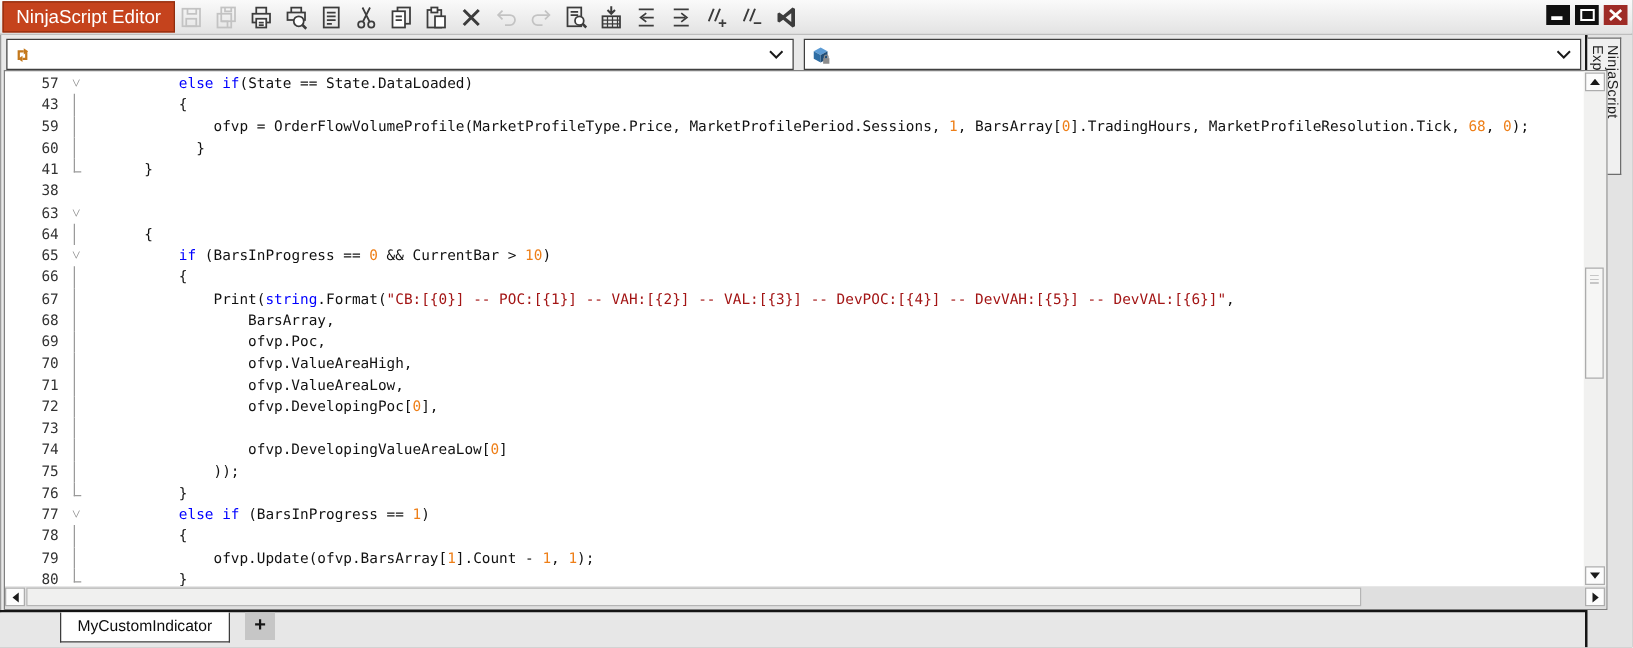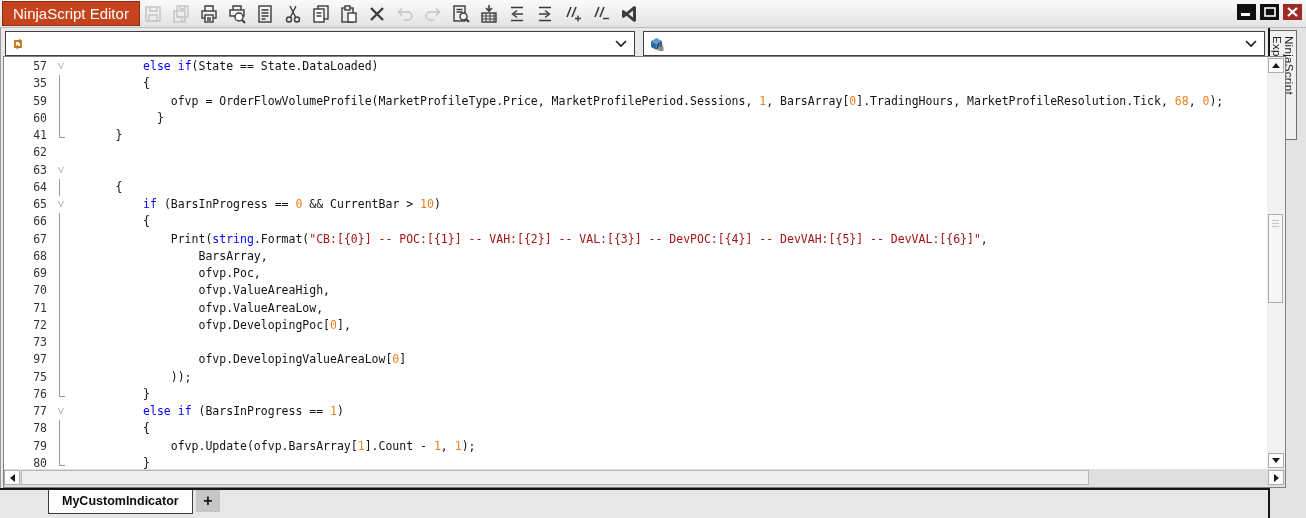--- a/index.html
+++ b/index.html
@@ -54,21 +54,21 @@
   .tri-left{width:0;height:0;border-top:4px solid transparent;border-bottom:4px solid transparent;border-right:5px solid #1a1a1a;}
   .tri-right{width:0;height:0;border-top:4px solid transparent;border-bottom:4px solid transparent;border-left:5px solid #1a1a1a;}
   #vthumb{position:absolute;left:1px;top:157px;width:15px;height:89px;background:#F6F6F5;border:1px solid #ACACAC;box-sizing:border-box;}
   #vthumb::after{content:"";position:absolute;left:3px;right:3px;top:5px;height:8px;
                  background:repeating-linear-gradient(#C6C6C6 0 1px,transparent 1px 3px);}
   #hthumb{position:absolute;left:17px;top:1px;width:1068px;height:15px;background:#F0F0EF;border:1px solid #B5B5B5;box-sizing:border-box;}
   #content-bottom{position:absolute;left:0;top:488px;width:1268px;height:2px;background:#151515;}
   
   #tabstrip{position:absolute;left:0;top:490px;width:1268px;height:28px;background:#E7E7E7;}
   #doc-tab{position:absolute;left:48px;top:0;height:23px;background:#fff;border:1px solid #3c3c3c;border-top:none;
-           padding:0 13px;font-size:12.5px;font-weight:bold;line-height:23px;color:#0d0d0d;}
+           padding:0 13px;font-size:12.5px;font-weight:normal;line-height:23px;color:#0d0d0d;}
   #add-tab{position:absolute;left:196px;top:0;width:24px;height:22px;background:#C6C6C6;
            text-align:center;font-size:16px;font-weight:bold;line-height:22px;color:#151515;}
 </style>
 </head>
 <body>
 
 <div id="app">
 
   <div id="titlebar">
     <div id="title-chip" style="background: rgb(197, 67, 29);">NinjaScript Editor</div>
@@ -255,37 +255,37 @@
 
   <div id="sidebar">
     <div id="explorer-tab">
       <span>NinjaScript Explorer</span>
     </div>
   </div>
 
   <div id="editor">
     <div id="code-scroll">
         <div class="cl"><div class="ln">57</div><div class="fold open"></div><pre class="codeln"><span class="tp">            </span><span class="tk">else</span><span class="tp"> </span><span class="tk">if</span><span class="tp">(State == State.DataLoaded)</span></pre></div>
-        <div class="cl"><div class="ln">35</div><div class="fold line"></div><pre class="codeln"><span class="tp">            {</span></pre></div>
+        <div class="cl"><div class="ln">43</div><div class="fold line"></div><pre class="codeln"><span class="tp">            {</span></pre></div>
         <div class="cl"><div class="ln">59</div><div class="fold line"></div><pre class="codeln"><span class="tp">                ofvp = OrderFlowVolumeProfile(MarketProfileType.Price, MarketProfilePeriod.Sessions, </span><span class="tn">1</span><span class="tp">, BarsArray[</span><span class="tn">0</span><span class="tp">].TradingHours, MarketProfileResolution.Tick, </span><span class="tn">68</span><span class="tp">, </span><span class="tn">0</span><span class="tp">);</span></pre></div>
         <div class="cl"><div class="ln">60</div><div class="fold line"></div><pre class="codeln"><span class="tp">              }</span></pre></div>
         <div class="cl"><div class="ln">41</div><div class="fold end"></div><pre class="codeln"><span class="tp">        }</span></pre></div>
-        <div class="cl"><div class="ln">62</div><div class="fold "></div><pre class="codeln"></pre></div>
+        <div class="cl"><div class="ln">38</div><div class="fold "></div><pre class="codeln"></pre></div>
         <div class="cl"><div class="ln">63</div><div class="fold open"></div></div>
         <div class="cl"><div class="ln">64</div><div class="fold line"></div><pre class="codeln"><span class="tp">        {</span></pre></div>
         <div class="cl"><div class="ln">65</div><div class="fold open"></div><pre class="codeln"><span class="tp">            </span><span class="tk">if</span><span class="tp"> (BarsInProgress == </span><span class="tn">0</span><span class="tp"> &amp;&amp; CurrentBar &gt; </span><span class="tn">10</span><span class="tp">)</span></pre></div>
         <div class="cl"><div class="ln">66</div><div class="fold line"></div><pre class="codeln"><span class="tp">            {</span></pre></div>
         <div class="cl"><div class="ln">67</div><div class="fold line"></div><pre class="codeln"><span class="tp">                Print(</span><span class="tk">string</span><span class="tp">.Format(</span><span class="ts">"CB:[{0}] -- POC:[{1}] -- VAH:[{2}] -- VAL:[{3}] -- DevPOC:[{4}] -- DevVAH:[{5}] -- DevVAL:[{6}]"</span><span class="tp">,</span></pre></div>
         <div class="cl"><div class="ln">68</div><div class="fold line"></div><pre class="codeln"><span class="tp">                    BarsArray,</span></pre></div>
         <div class="cl"><div class="ln">69</div><div class="fold line"></div><pre class="codeln"><span class="tp">                    ofvp.Poc,</span></pre></div>
         <div class="cl"><div class="ln">70</div><div class="fold line"></div><pre class="codeln"><span class="tp">                    ofvp.ValueAreaHigh,</span></pre></div>
         <div class="cl"><div class="ln">71</div><div class="fold line"></div><pre class="codeln"><span class="tp">                    ofvp.ValueAreaLow,</span></pre></div>
         <div class="cl"><div class="ln">72</div><div class="fold line"></div><pre class="codeln"><span class="tp">                    ofvp.DevelopingPoc[</span><span class="tn">0</span><span class="tp">],</span></pre></div>
         <div class="cl"><div class="ln">73</div><div class="fold line"></div></div>
-        <div class="cl"><div class="ln">97</div><div class="fold line"></div><pre class="codeln"><span class="tp">                    ofvp.DevelopingValueAreaLow[</span><span class="tn">0</span><span class="tp">]</span></pre></div>
+        <div class="cl"><div class="ln">74</div><div class="fold line"></div><pre class="codeln"><span class="tp">                    ofvp.DevelopingValueAreaLow[</span><span class="tn">0</span><span class="tp">]</span></pre></div>
         <div class="cl"><div class="ln">75</div><div class="fold line"></div><pre class="codeln"><span class="tp">                ));</span></pre></div>
         <div class="cl"><div class="ln">76</div><div class="fold end"></div><pre class="codeln"><span class="tp">            }</span></pre></div>
         <div class="cl"><div class="ln">77</div><div class="fold open"></div><pre class="codeln"><span class="tp">            </span><span class="tk">else</span><span class="tp"> </span><span class="tk">if</span><span class="tp"> (BarsInProgress == </span><span class="tn">1</span><span class="tp">)</span></pre></div>
         <div class="cl"><div class="ln">78</div><div class="fold line"></div><pre class="codeln"><span class="tp">            {</span></pre></div>
         <div class="cl"><div class="ln">79</div><div class="fold line"></div><pre class="codeln"><span class="tp">                ofvp.Update(ofvp.BarsArray[</span><span class="tn">1</span><span class="tp">].Count - </span><span class="tn">1</span><span class="tp">, </span><span class="tn">1</span><span class="tp">);</span></pre></div>
         <div class="cl"><div class="ln">80</div><div class="fold end"></div><pre class="codeln"><span class="tp">            }</span></pre></div>
       </div>
 
     <div id="vscroll">
       <div class="sbtn" style="left:1px;top:1px">

